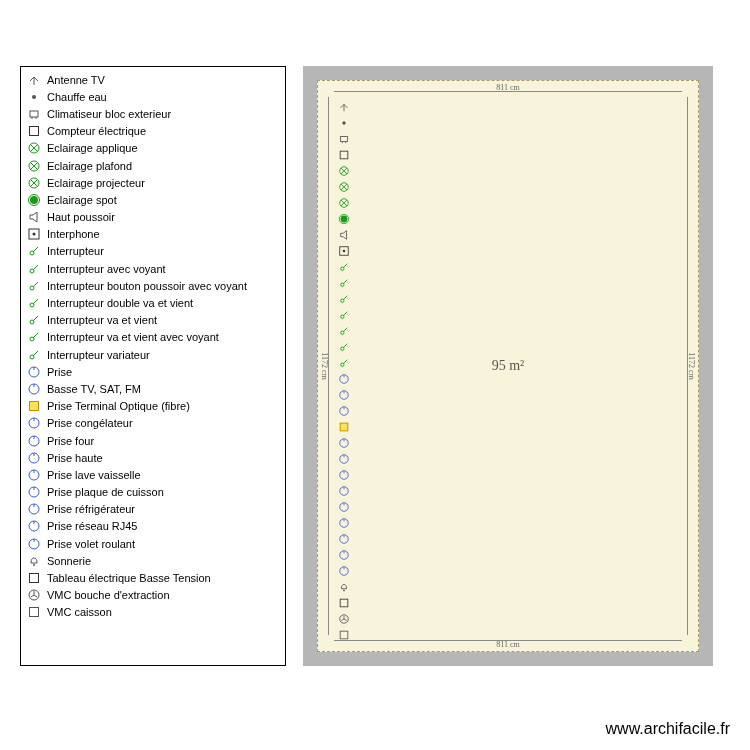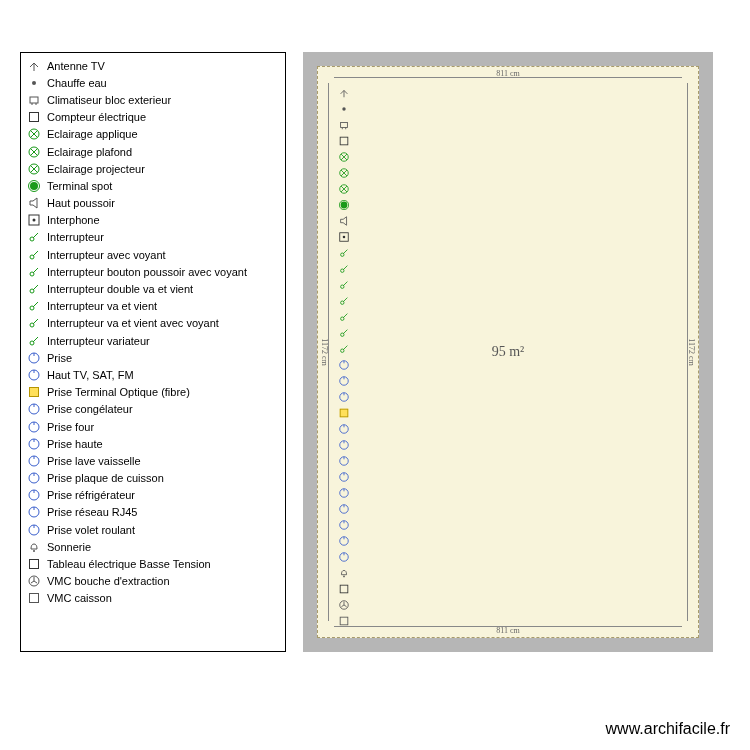--- a/index.html
+++ b/index.html
@@ -8,21 +8,21 @@
     height: 750px;
     background: #fff;
     font-family: Arial, Helvetica, sans-serif;
     font-size: 11px;
     color: #000;
     position: relative;
   }
   .container {
     display: flex;
     gap: 0;
-    padding: 52px 20px 20px 20px;
+    padding: 66px 20px 20px 20px;
   }
   .legend {
     border: 1px solid #000;
     width: 266px;
     padding: 4px 6px;
   }
   .legend-row {
     display: flex;
     align-items: center;
     height: 17.2px;
@@ -195,21 +195,21 @@
         </span>
         <span class="legend-label">Eclairage projecteur</span>
       </div>
       <div class="legend-row">
         <span class="legend-icon">
           <svg width="12" height="12">
             <circle cx="6" cy="6" r="4" fill="#1a9a1a"></circle>
             <circle cx="6" cy="6" r="5.5" fill="none" stroke="#1a9a1a"></circle>
           </svg>
         </span>
-        <span class="legend-label">Terminal spot</span>
+        <span class="legend-label">Eclairage spot</span>
       </div>
       <div class="legend-row">
         <span class="legend-icon">
           <svg width="12" height="12">
             <polygon points="2,4 5,4 9,1 9,11 5,8 2,8" fill="none" stroke="#555"></polygon>
           </svg>
         </span>
         <span class="legend-label">Haut poussoir</span>
       </div>
       <div class="legend-row">
@@ -293,21 +293,21 @@
         </span>
         <span class="legend-label">Prise</span>
       </div>
       <div class="legend-row">
         <span class="legend-icon">
           <svg width="12" height="12">
             <circle cx="6" cy="6" r="5" fill="none" stroke="#3a5fcc"></circle>
             <line x1="6" y1="1" x2="6" y2="4" stroke="#3a5fcc"></line>
           </svg>
         </span>
-        <span class="legend-label">Haut TV, SAT, FM</span>
+        <span class="legend-label">Basse TV, SAT, FM</span>
       </div>
       <div class="legend-row">
         <span class="legend-icon">
           <span class="ic-sq y"></span>
         </span>
         <span class="legend-label">Prise Terminal Optique (fibre)</span>
       </div>
       <div class="legend-row">
         <span class="legend-icon">
           <svg width="12" height="12">

